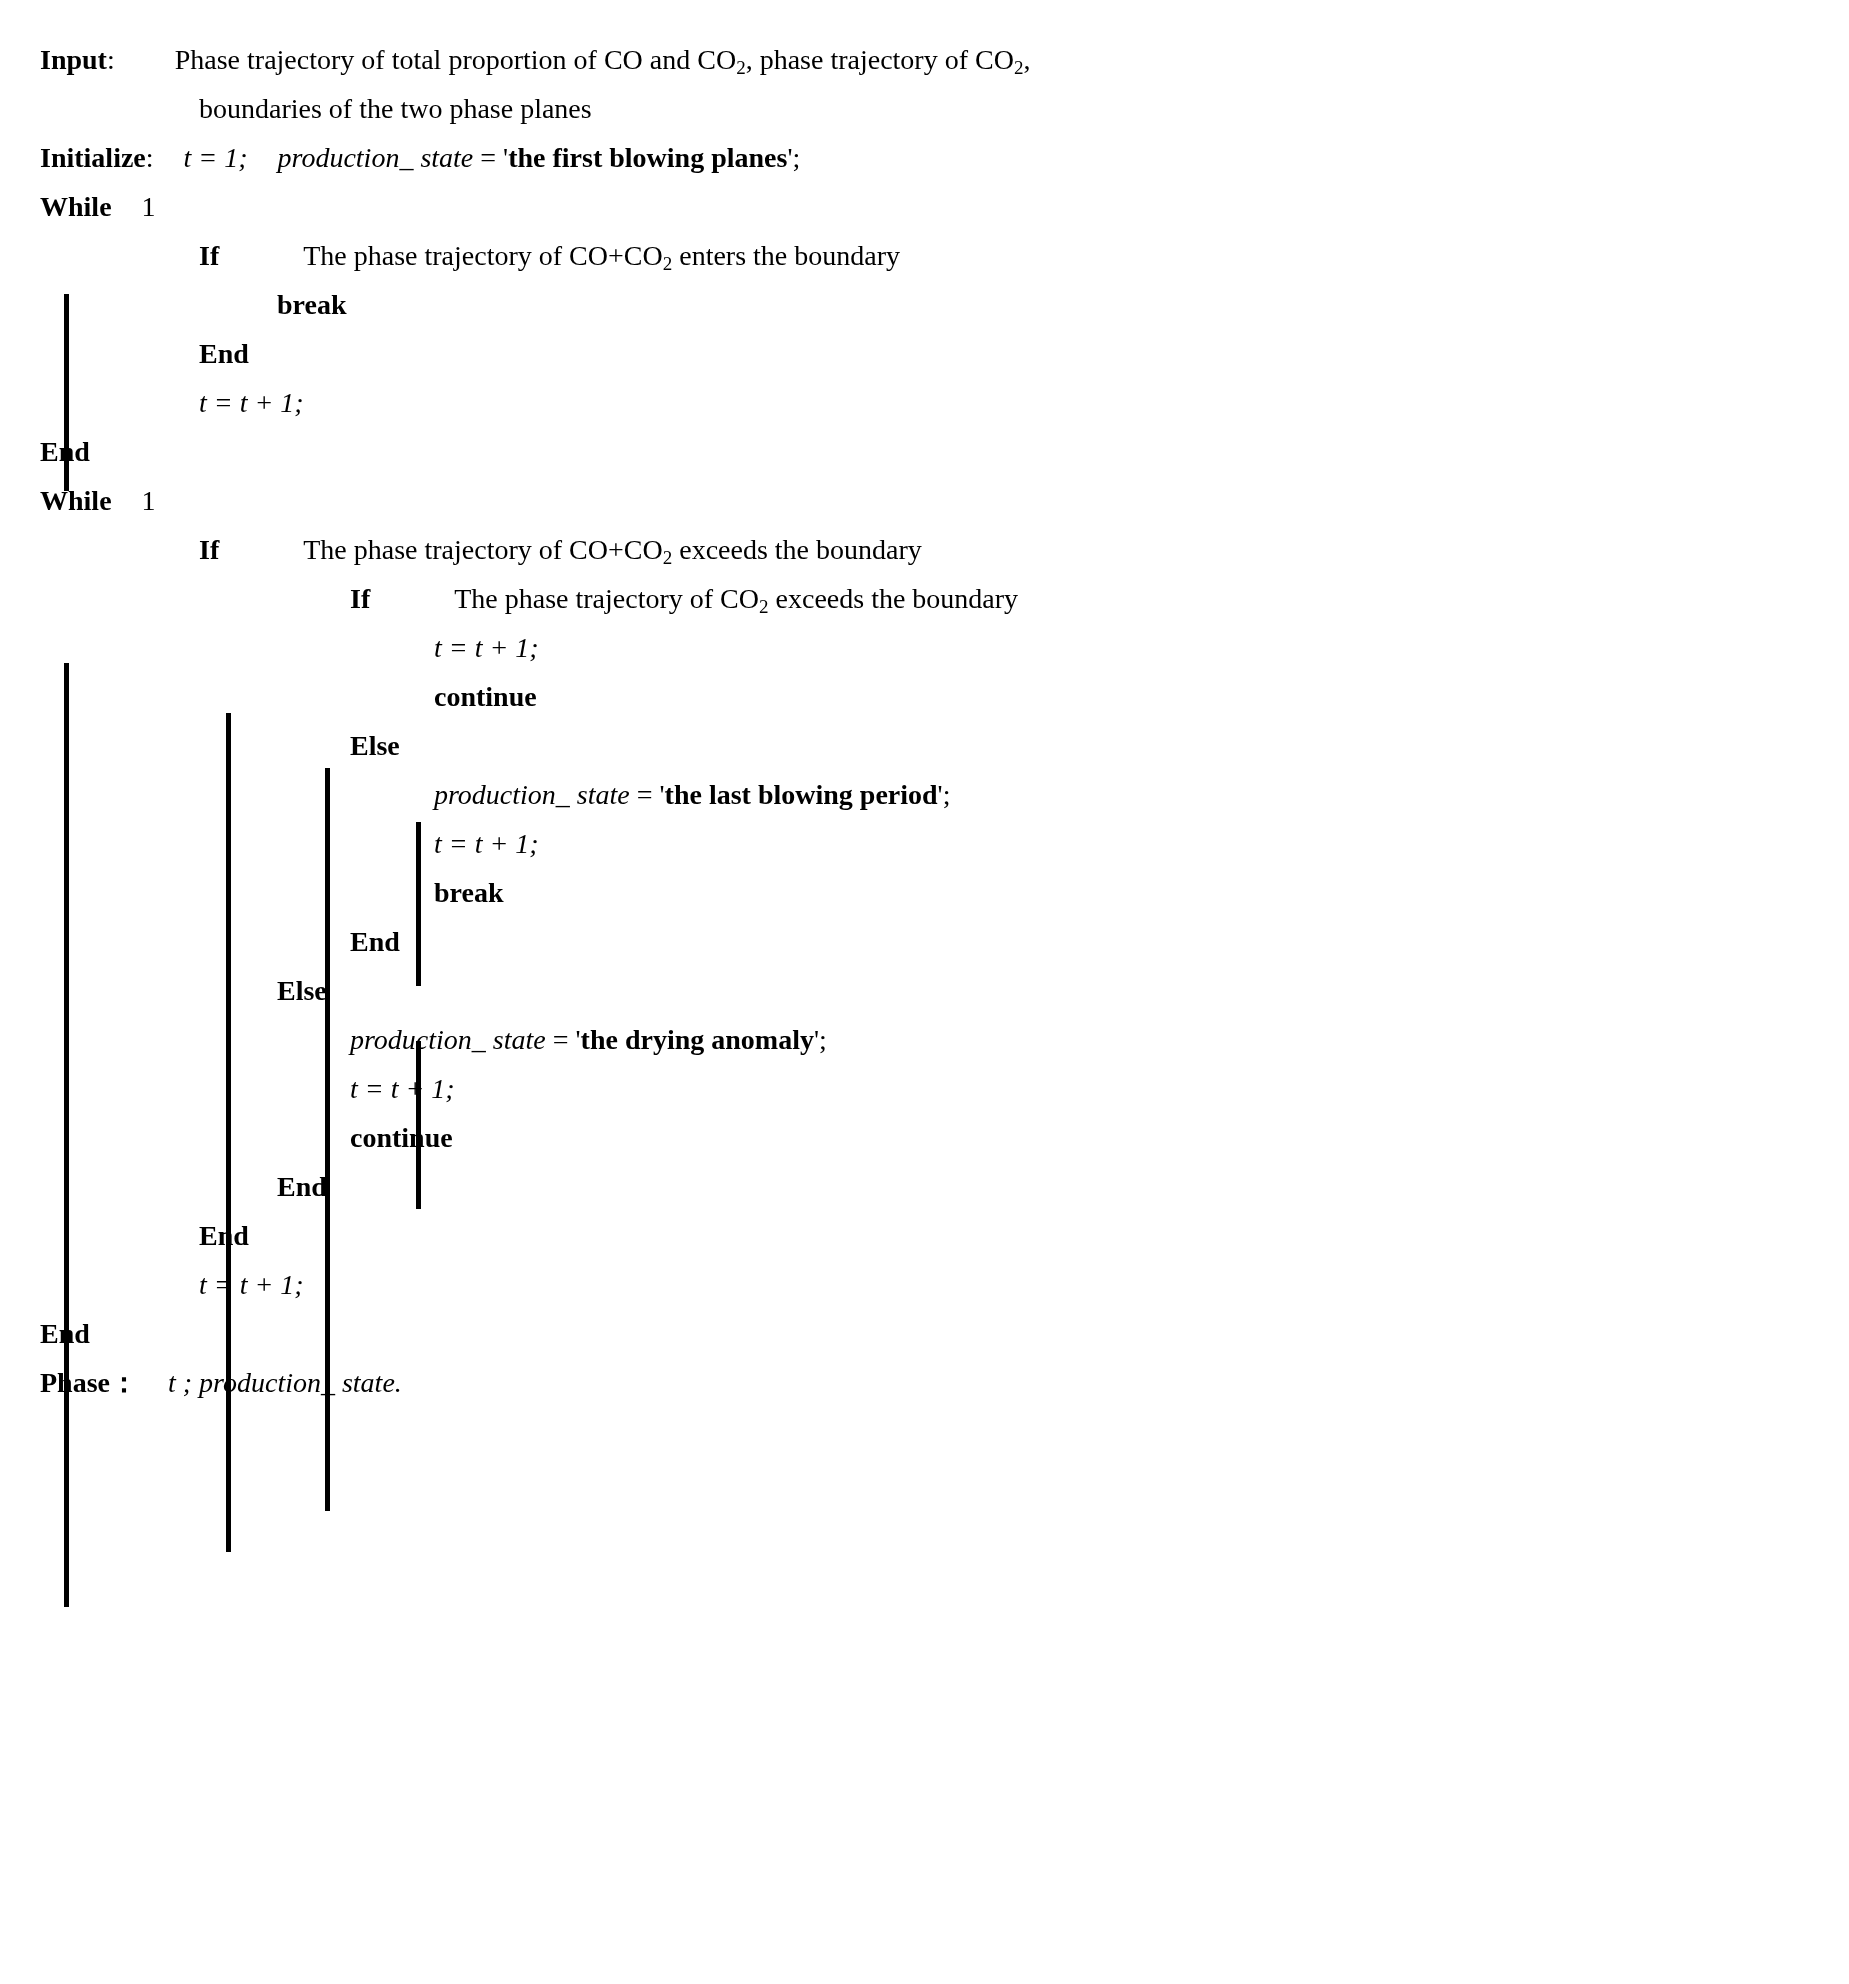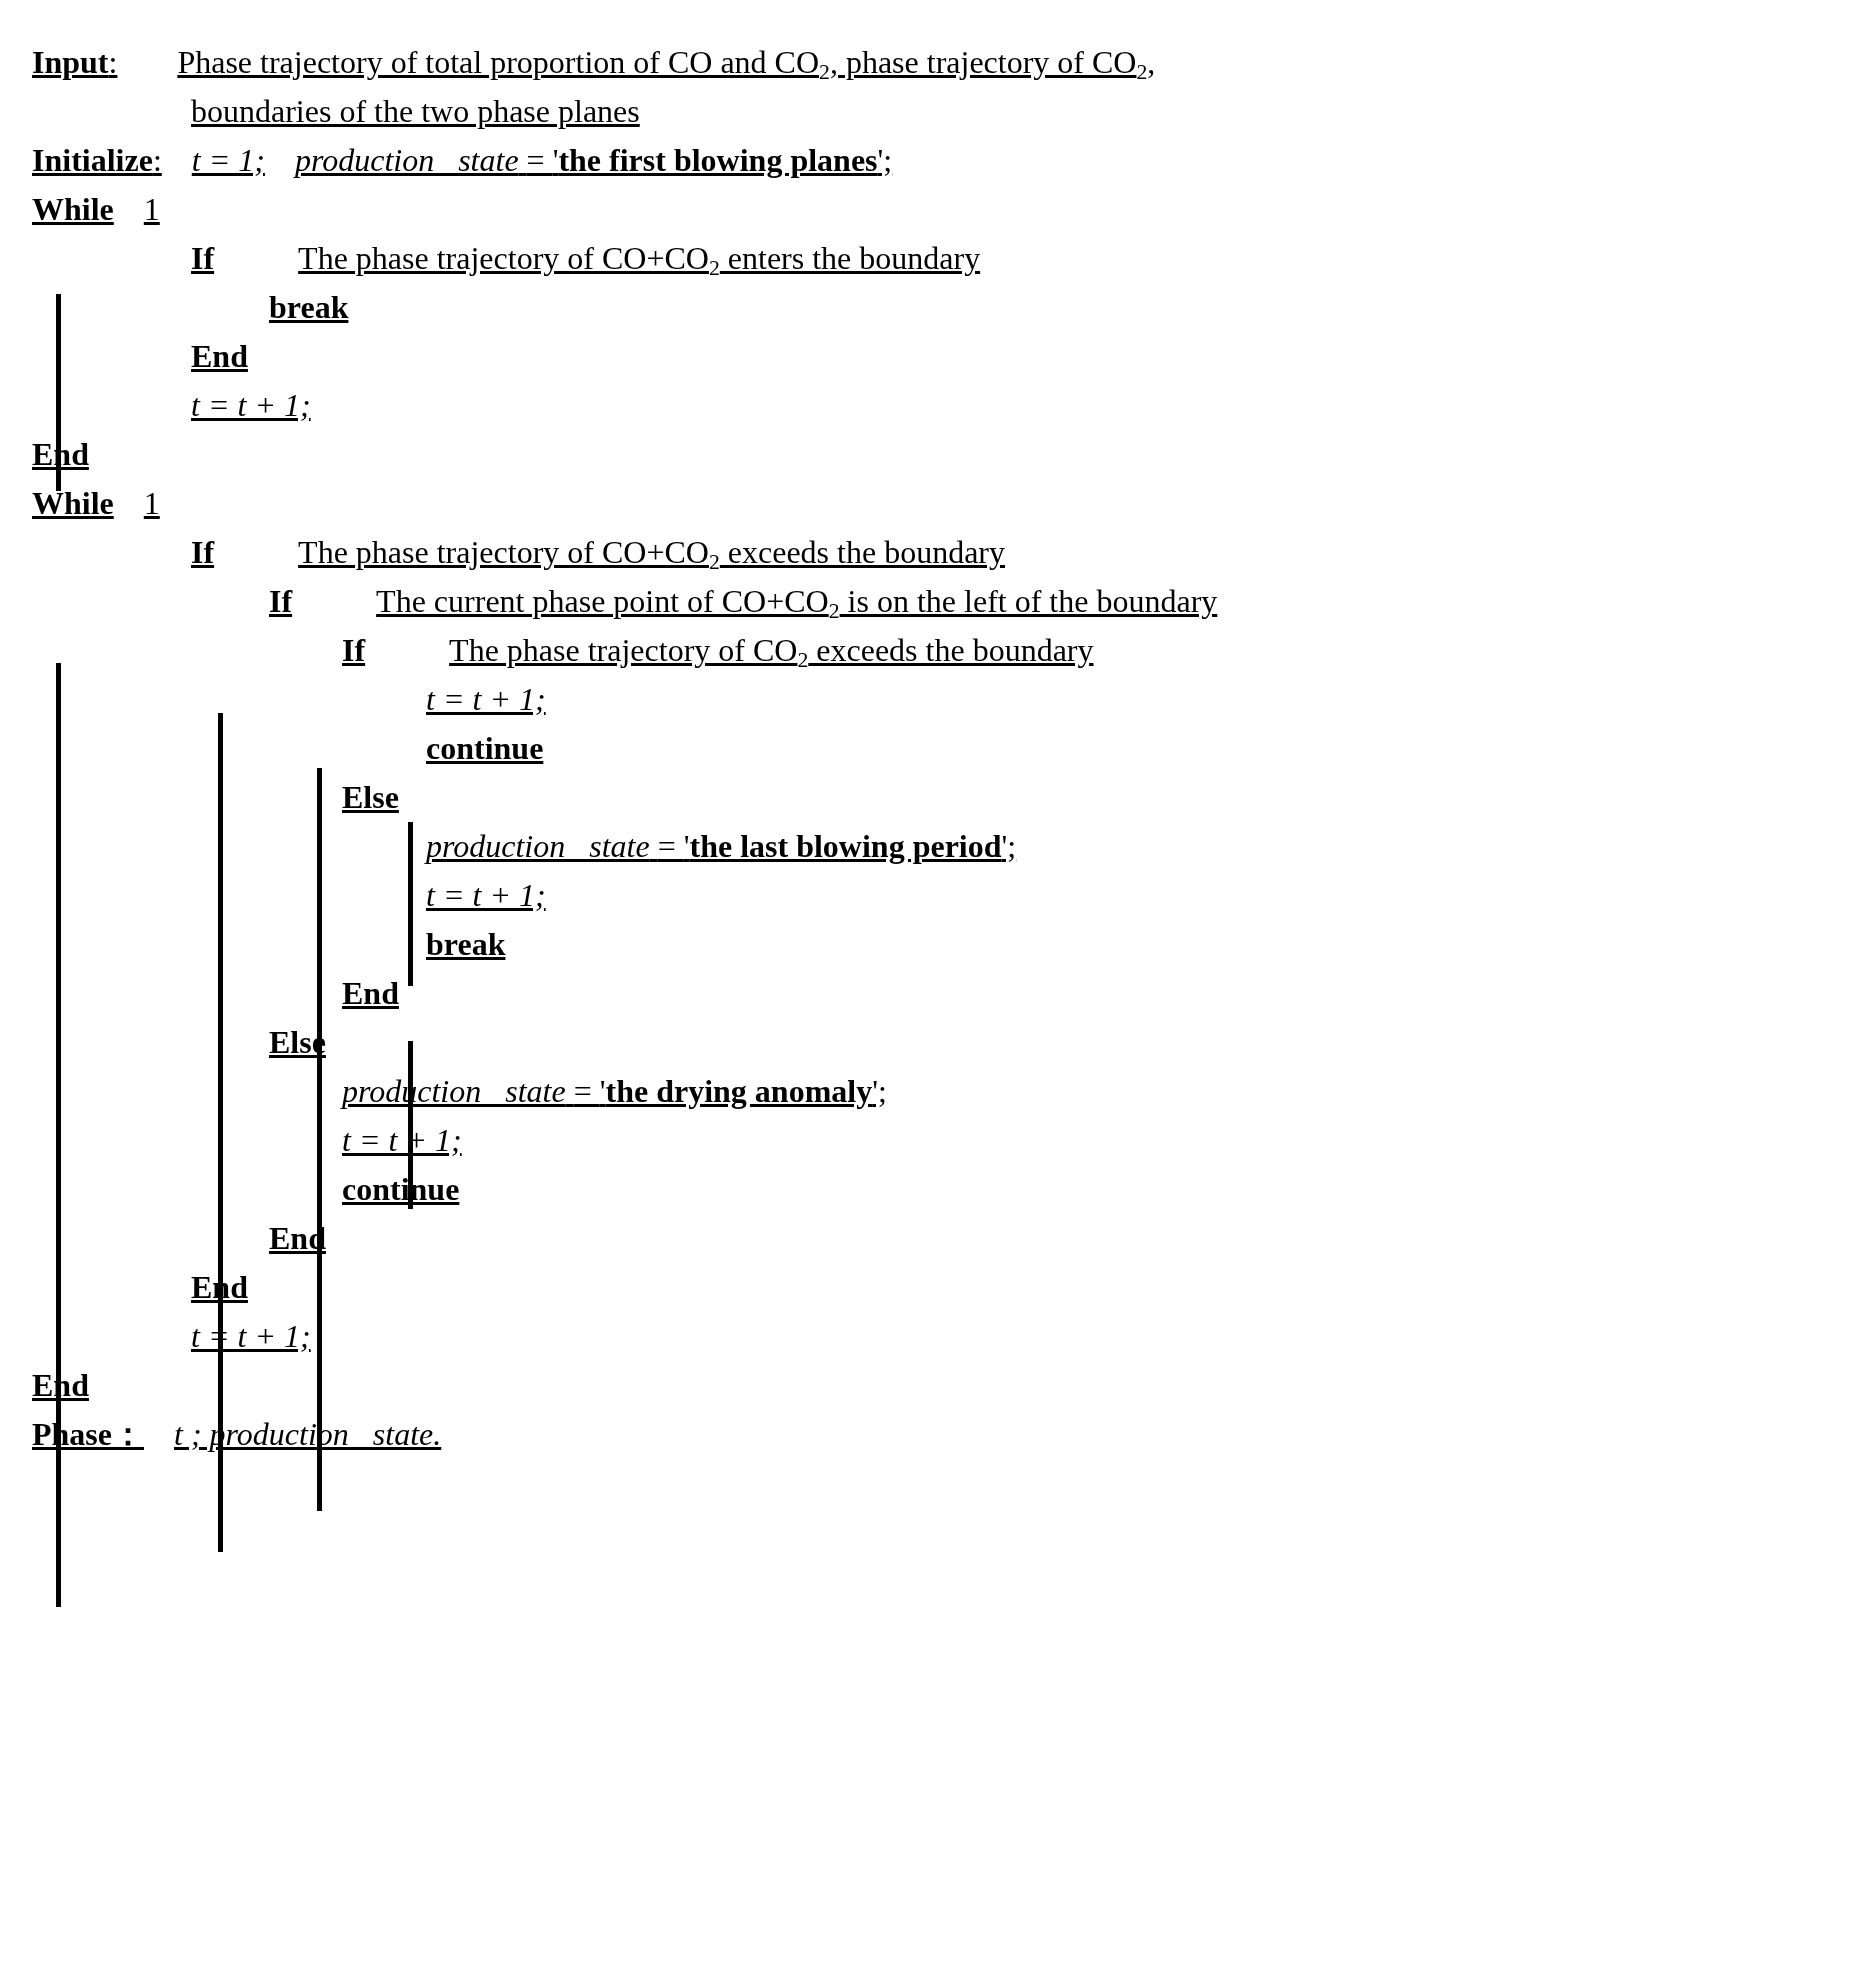--- a/index.html
+++ b/index.html
@@ -16,26 +16,25 @@
   }
   .page {
     position: relative;
     width: 1849px;
     height: 1984px;
     padding: 0;
     box-sizing: border-box;
   }
   .algo {
     position: absolute;
-    left: 32px;
+    left: 40px;
     top: 42px;
     width: 1770px;
-    font-size: 32px;
+    font-size: 28px;
     line-height: 1.30;
-    text-decoration: underline;
   }
   .line {
     position: relative;
     display: block;
     white-space: nowrap;
     min-height: 49px;
   }
   .kw {
     font-weight: bold;
   }
@@ -114,23 +113,20 @@
 
 
     <div class="line i0">
       <span class="kw">While</span><span class="gap-sm"></span><span>1</span>
     </div>
 
     <div class="line i1">
       <span class="kw">If</span><span class="gap-lg"></span><span>The phase trajectory of CO+CO</span><sub>2</sub><span> exceeds the boundary</span>
     </div>
 
-    <div class="line i2">
-      <span class="kw">If</span><span class="gap-lg"></span><span>The current phase point of CO+CO</span><sub>2</sub><span> is on the left of the boundary</span>
-    </div>
 
     <div class="line i3">
       <span class="kw">If</span><span class="gap-lg"></span><span>The phase trajectory of CO</span><sub>2</sub><span> exceeds the boundary</span>
     </div>
 
     <div class="line i4">
       <span class="it">t = t + 1;</span>
     </div>
     <div class="line i4">
       <span class="kw">continue</span>

